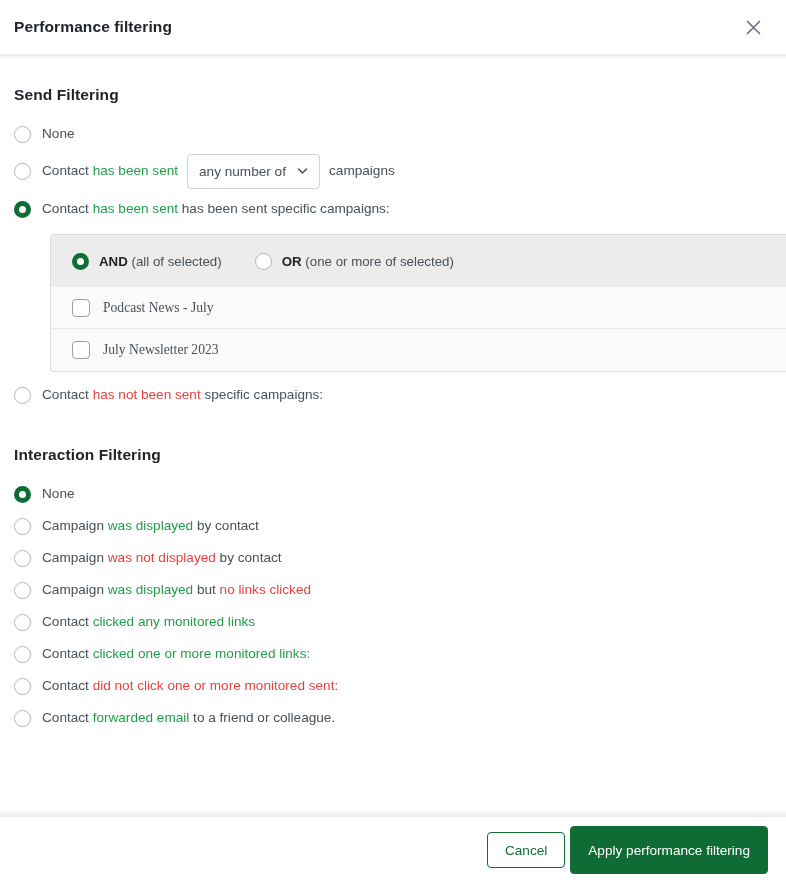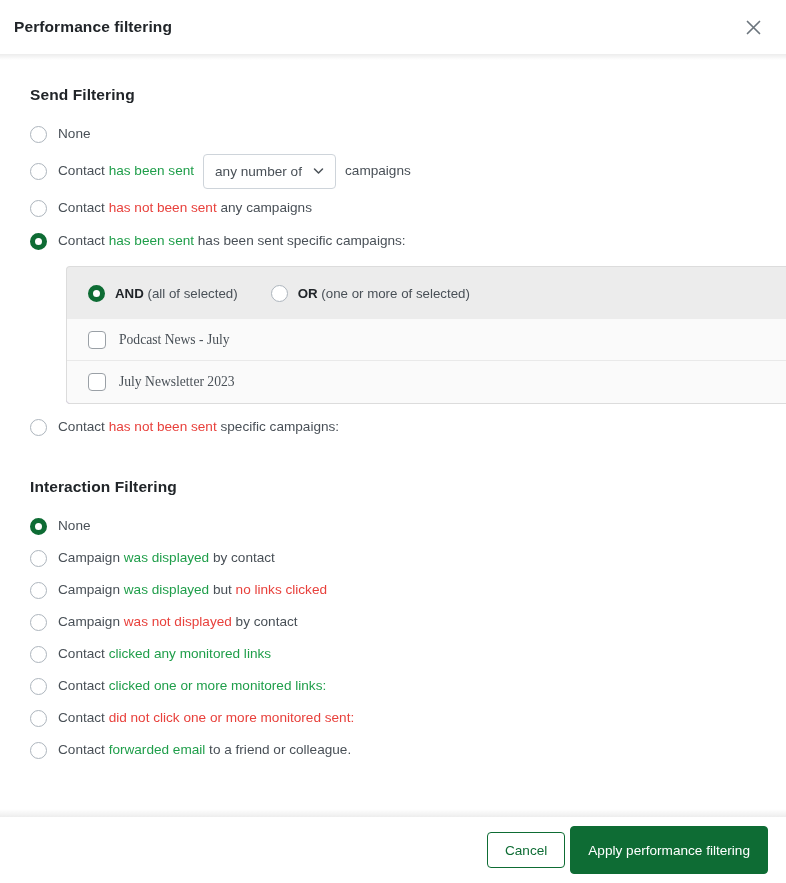--- a/index.html
+++ b/index.html
@@ -39,21 +39,21 @@
   .close-btn svg { display: block; }
   .header-sep {
     position: absolute; left: 0; right: 0; top: 54px; height: 6px;
     background: linear-gradient(to bottom, rgba(0,0,0,0.075), rgba(0,0,0,0));
     pointer-events: none;
   }
 
   
   .modal-body {
     flex: 1 1 auto;
-    padding: 32px 14px 0 30px;
+    padding: 32px 14px 0 14px;
     background: #ffffff;
     overflow: hidden;
   }
   .section-title {
     font-size: 15.5px; font-weight: bold; color: #212529;
     margin: 0 0 14px 0; letter-spacing: 0.1px;
   }
   .section-title.second { margin-top: 34px; }
 
   
@@ -251,24 +251,20 @@
         </select>
         <span class="sel-chev">
           <svg width="13" height="13" viewBox="0 0 13 13" aria-hidden="true">
             <path d="M2.5 4.5 L6.5 8.5 L10.5 4.5" stroke="#495057" stroke-width="1.5" fill="none" stroke-linecap="round" stroke-linejoin="round"></path>
           </svg>
         </span>
       </span>
       <span class="radio-label">campaigns</span>
     </div>
 
-    <div class="radio-row">
-      <span class="radio"></span>
-      <span class="radio-label"><span>Contact </span><span class="neg">has not been sent</span><span> any campaigns</span></span>
-    </div>
 
     <div class="radio-row tall">
       <span class="radio checked"></span>
       <span class="radio-label"><span>Contact </span><span class="pos">has been sent</span><span> has been sent specific campaigns:</span></span>
     </div>
 
     <div class="picker">
       <div class="picker-head">
         <span class="andor">
           <span class="radio checked"></span>
@@ -327,26 +323,26 @@
       <span class="radio-label"><span>None</span></span>
     </div>
 
     <div class="radio-row">
       <span class="radio"></span>
       <span class="radio-label"><span>Campaign </span><span class="pos">was displayed</span><span> by contact</span></span>
     </div>
 
     <div class="radio-row">
       <span class="radio"></span>
+      <span class="radio-label"><span>Campaign </span><span class="neg">was not displayed</span><span> by contact</span></span>
+    </div>
+
+    <div class="radio-row">
+      <span class="radio"></span>
       <span class="radio-label"><span>Campaign </span><span class="pos">was displayed</span><span> but </span><span class="neg">no links clicked</span></span>
-    </div>
-
-    <div class="radio-row">
-      <span class="radio"></span>
-      <span class="radio-label"><span>Campaign </span><span class="neg">was not displayed</span><span> by contact</span></span>
     </div>
 
     <div class="radio-row">
       <span class="radio"></span>
       <span class="radio-label"><span>Contact </span><span class="pos">clicked any monitored links</span></span>
     </div>
 
     <div class="radio-row">
       <span class="radio"></span>
       <span class="radio-label"><span>Contact </span><span class="pos">clicked one or more monitored links:</span></span>

